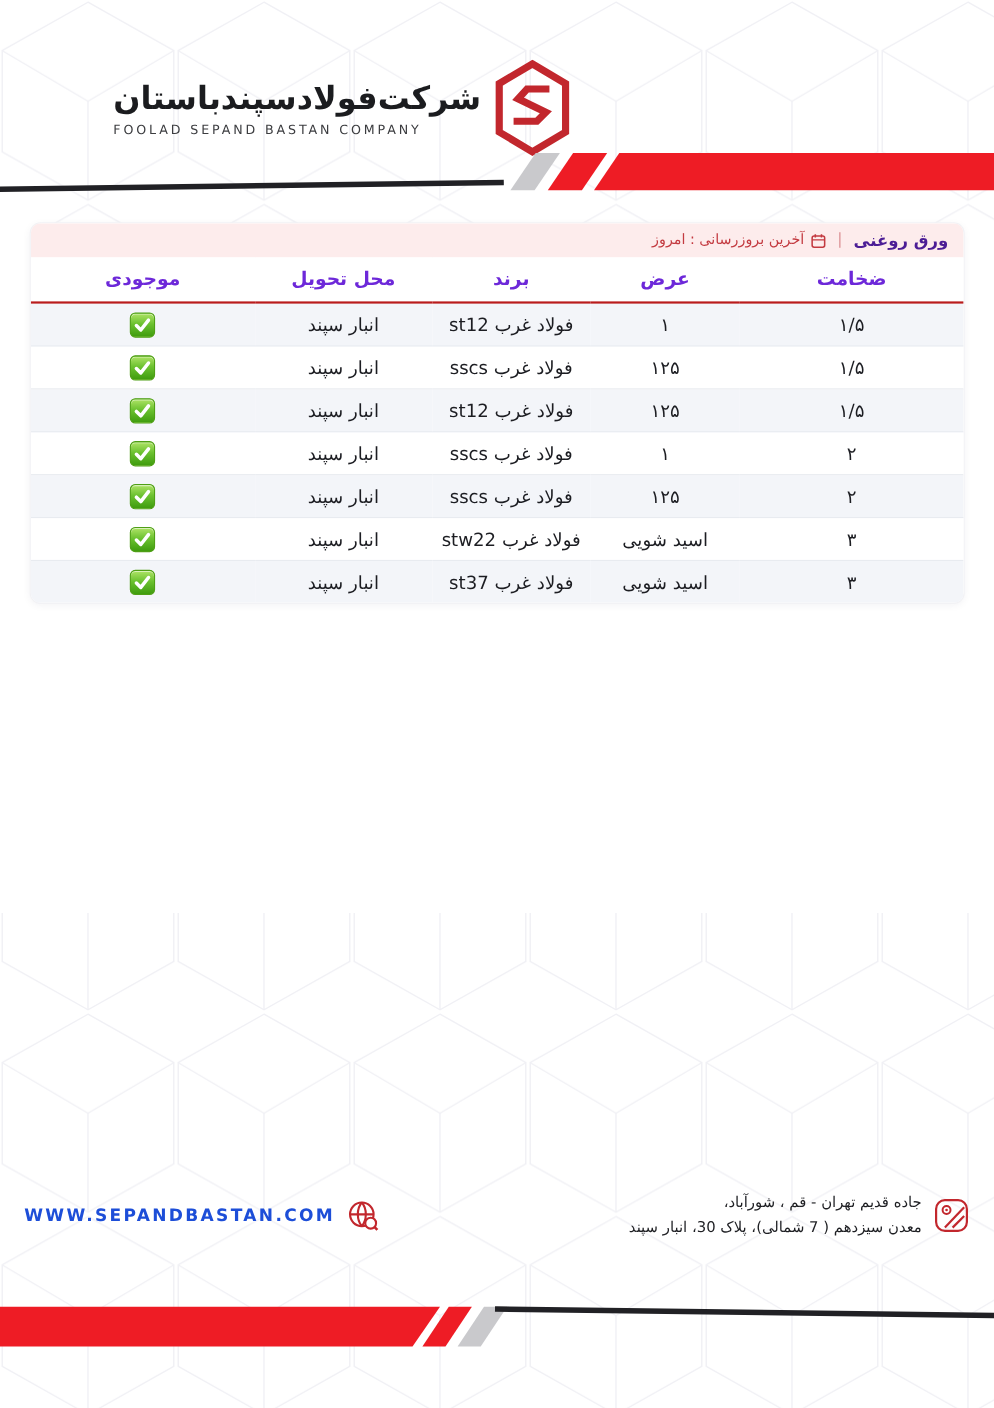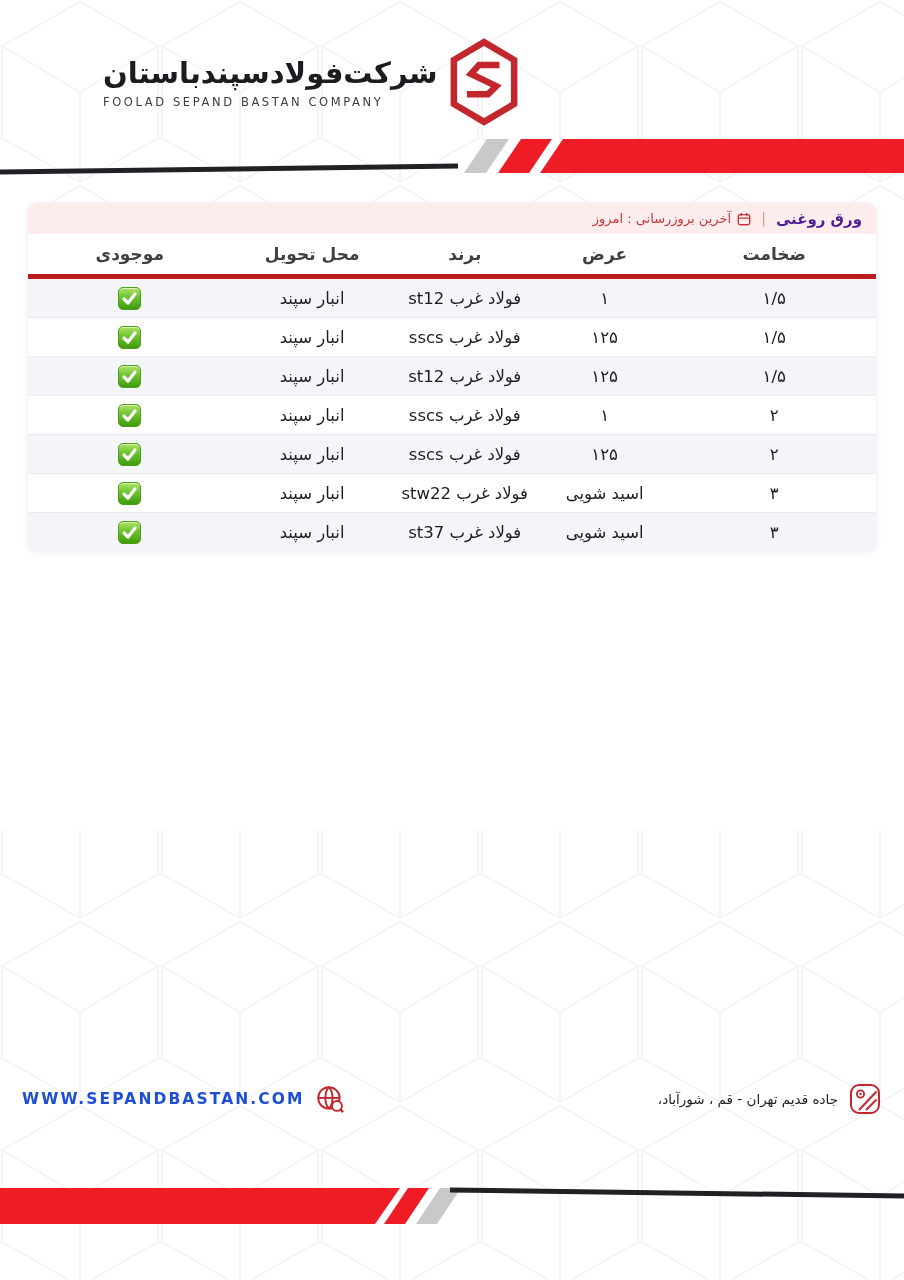--- a/index.html
+++ b/index.html
@@ -3,42 +3,42 @@
 <meta charset="utf-8">
 <style>
   html,body{margin:0;padding:0;}
   body{font-family:"DejaVu Sans","Liberation Sans",sans-serif;background:#ffffff;}
   .page{position:relative;width:904px;height:1280px;overflow:hidden;background:#ffffff;}
 
   
   .bg-pattern{position:absolute;inset:0;z-index:0;}
 
   
-  .header{position:absolute;top:38px;left:103px;z-index:2;display:flex;align-items:center;gap:10px;}
+  .header{position:absolute;top:54px;left:103px;z-index:2;display:flex;align-items:center;gap:10px;}
   .names{display:flex;flex-direction:column;align-items:flex-start;}
   .name-fa{font-size:29px;font-weight:bold;color:#1b1c1f;direction:rtl;line-height:1.25;}
   .name-en{margin-top:3px;font-size:11.5px;letter-spacing:2.6px;color:#3c3d40;font-weight:500;}
   .logo-svg{display:block;}
 
   
   .top-banner,.bottom-banner{position:absolute;left:0;width:904px;z-index:2;}
   .top-banner{top:0;}
   .bottom-banner{top:1178px;}
 
   
   .card{position:absolute;left:28px;top:203px;width:848px;z-index:3;direction:rtl;
         background:#ffffff;border-radius:9px;overflow:hidden;
         box-shadow:0 0 0 1px #f2f2f5,0 2px 8px rgba(40,40,70,.06);}
   .card-title{display:flex;align-items:center;gap:10px;background:#fdecec;height:31px;padding:0 14px;}
   .sheet-title{font-weight:bold;font-size:15px;color:#4c1d95;}
   .title-sep{color:#dc9296;font-size:14px;transform:translateY(-1px);}
   .update-wrap{display:flex;align-items:center;gap:6px;text-align:center;}
   .update-text{font-size:13px;color:#c33a40;}
   table{width:100%;border-collapse:collapse;table-layout:fixed;}
-  th{font-size:17px;font-weight:bold;color:#404040;height:38px;background:#ffffff;border-bottom:5px solid #b91c1c;}
+  th{font-size:17px;font-weight:bold;color:#6d28d9;height:38px;background:#ffffff;border-bottom:2px solid #b91c1c;}
   td{font-size:16.5px;color:#1c1d22;height:36px;text-align:center;border-bottom:1px solid #e8ebf0;}
   tr:last-child td{border-bottom:none;}
   tbody tr:nth-child(odd){background:#f3f5f9;}
   tbody tr:nth-child(even){background:#ffffff;}
   col.c-thickness{width:24%;} col.c-width{width:16%;} col.c-brand{width:17%;}
   col.c-delivery{width:19%;} col.c-stock{width:24%;}
   .check{display:inline-block;width:21px;height:21px;border-radius:5px;
          background:linear-gradient(180deg,#aee366 0%,#6cc230 45%,#3f9c0e 100%);
          border:1px solid #4f9f16;box-shadow:inset 0 1px 0 rgba(255,255,255,.55);
          vertical-align:middle;line-height:0;}
@@ -202,20 +202,21 @@
         </g>
         <circle cx="20.5" cy="20.5" r="4.6" fill="#ffffff" stroke="#c2272d" stroke-width="1.8"></circle>
         <line x1="23.6" y1="23.6" x2="26.2" y2="26.2" stroke="#c2272d" stroke-width="2.2"></line>
       </svg>
     </div>
 
 
     <div class="f-group">
       <div class="addr">
         <div>جاده قدیم تهران - قم ، شورآباد،</div>
+        <div>معدن سیزدهم ( 7 شمالی)، پلاک 30، انبار سپند</div>
       </div>
       <svg width="34" height="34" viewBox="0 0 34 34">
         <rect x="3" y="3" width="28" height="28" rx="8" fill="none" stroke="#c2272d" stroke-width="2"></rect>
         <circle cx="12.5" cy="12" r="3.6" fill="none" stroke="#c2272d" stroke-width="1.8"></circle>
         <circle cx="12.5" cy="12" r="1.2" fill="#c2272d"></circle>
         <path d="M28.5,9.5 L11,28" stroke="#c2272d" stroke-width="2"></path>
         <path d="M28.5,17.5 L18,28" stroke="#c2272d" stroke-width="2"></path>
       </svg>
     </div>
   </div>

